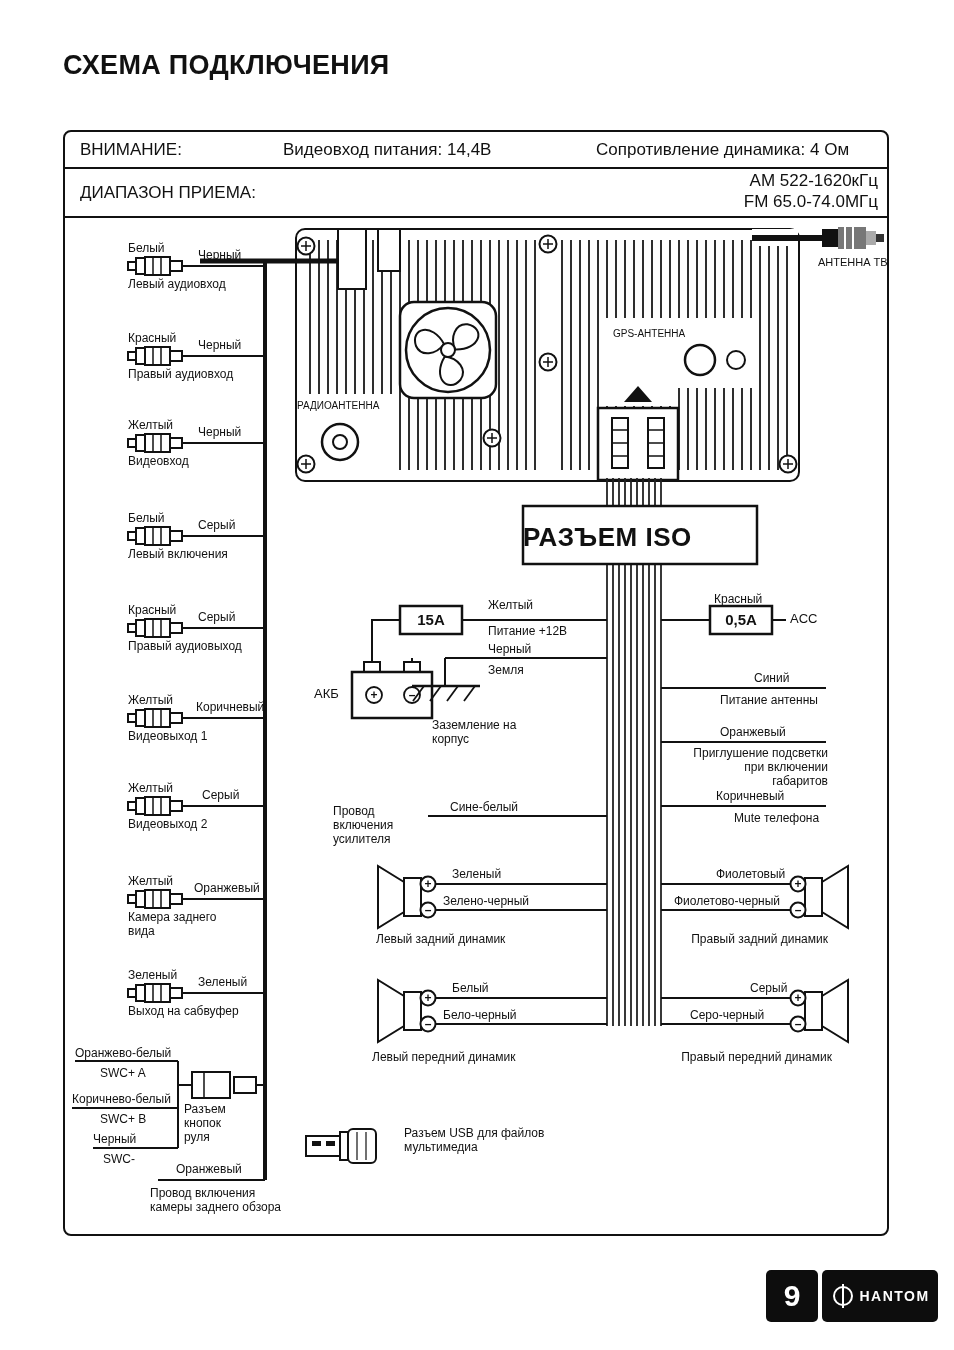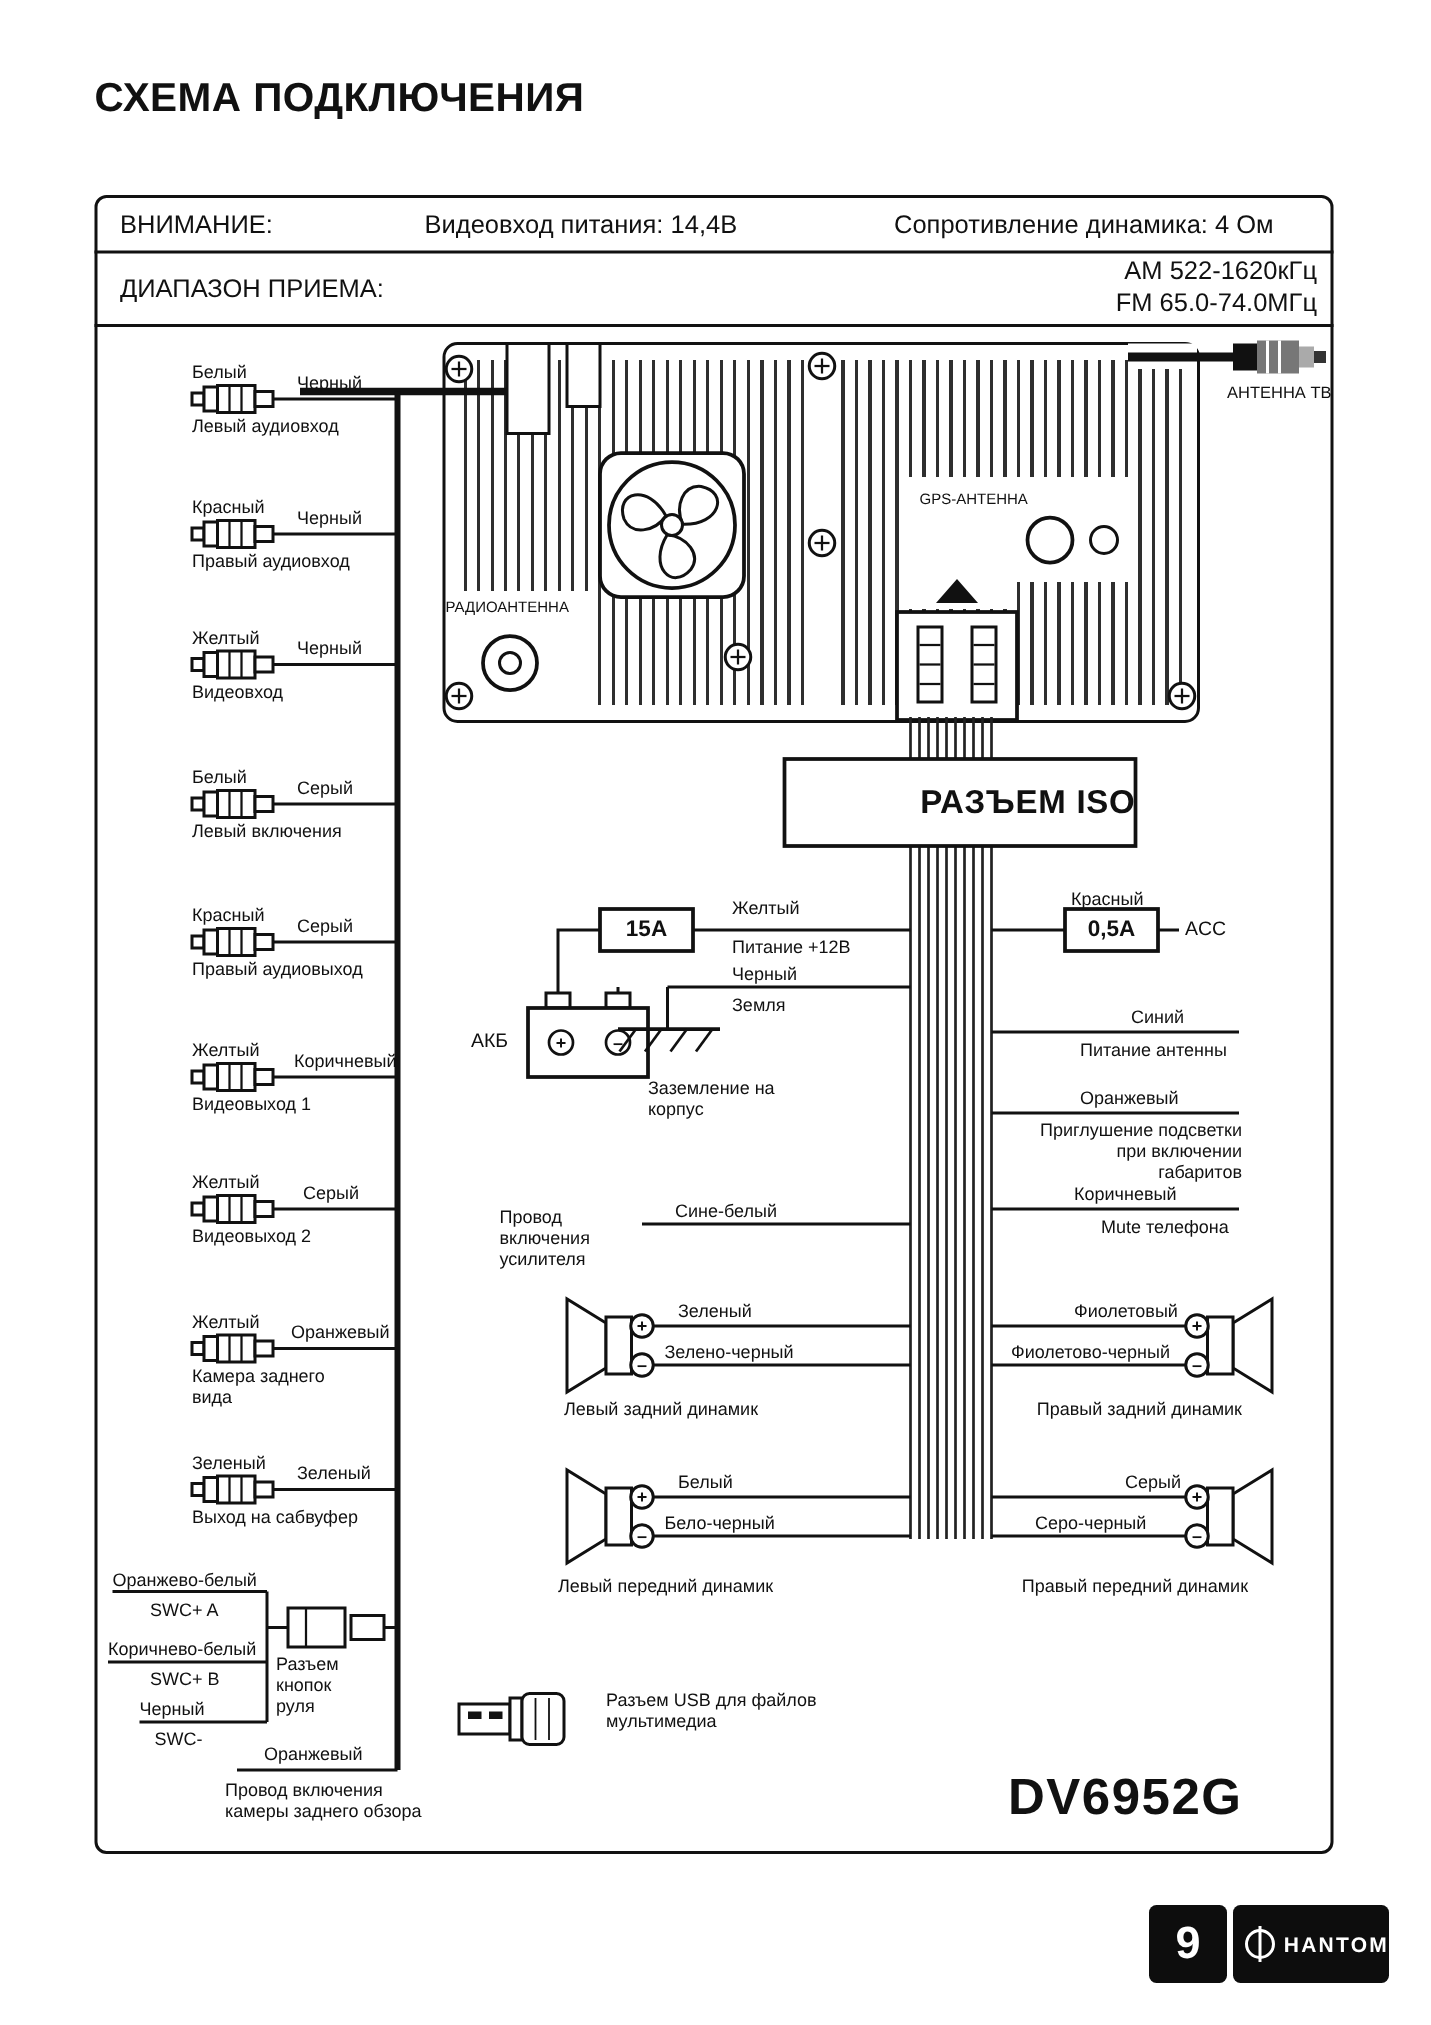--- a/index.html
+++ b/index.html
@@ -8,37 +8,37 @@
         font-family:"Liberation Sans",sans-serif;color:#111;overflow:hidden}
   .L{position:absolute;font-size:12px;line-height:1.18;white-space:pre-line;color:#111}
   .B{font-weight:normal}
   .C{}
   .R{text-align:right}
   .hdr{font-size:17px}
   .t10{font-size:10px}
   .t11{font-size:11px}
   .t13{font-size:13px}
   .fuse{font-size:15px;width:62px;text-align:center;font-weight:bold}
-  .isolbl{font-size:22px;font-weight:bold;width:234px;text-align:right;letter-spacing:.5px}
+  .isolbl{font-size:26px;font-weight:bold;width:234px;text-align:left;letter-spacing:.5px}
   .title{font-size:27px;font-weight:bold;letter-spacing:.3px}
   .model{font-size:34px;font-weight:bold;letter-spacing:1px}
   .outer{position:absolute;left:63px;top:130px;width:826px;height:1106px;
          border:2.5px solid #111;border-radius:8px}
   .hline{position:absolute;left:63px;width:826px;height:0;border-top:2px solid #111}
   .unit{position:absolute;left:295px;top:228px;width:505px;height:254px;
         border:2.5px solid #111;border-radius:10px;background:#fff}
   .fins{position:absolute;left:309px;top:240px;width:480px;height:230px;
         background:repeating-linear-gradient(90deg,#2e2e2e 0px,#2e2e2e 2px,#fff 2px,#fff 9px)}
   svg.d{position:absolute;left:0;top:0;pointer-events:none}
   .svgt{font:bold 12px "Liberation Sans",sans-serif;fill:#111;text-anchor:middle;dominant-baseline:central}
   .blackbox{position:absolute;background:#0d0d0d;border-radius:5px;color:#fff}
   .pgnum{width:52px;height:52px;left:766px;top:1270px;font-size:30px;font-weight:bold;
          text-align:center;line-height:52px}
-  .brand{width:104px;height:52px;left:822px;top:1270px;display:flex;align-items:center;
-         justify-content:flex-end;gap:3px}
+  .brand{width:116px;height:52px;left:822px;top:1270px;display:flex;align-items:center;
+         justify-content:center;gap:3px}
   .brandtxt{font-size:14px;font-weight:bold;letter-spacing:1.5px;color:#fff}
 </style>
 </head>
 <body>
 
 <div id="page">
 
   <div class="L title" style="left:63px;top:50px">СХЕМА ПОДКЛЮЧЕНИЯ</div>
 
   <div class="outer"></div>
@@ -357,21 +357,20 @@
   <div class="L" style="left:452px;top:981px">Белый</div>
   <div class="L" style="left:443px;top:1008px">Бело-черный</div>
   <div class="L B" style="left:372px;top:1050px">Левый передний динамик</div>
   <div class="L" style="left:750px;top:981px">Серый</div>
   <div class="L" style="left:690px;top:1008px">Серо-черный</div>
   <div class="L B R" style="left:662px;top:1050px;width:170px">Правый передний динамик</div>
 
   <div class="L B" style="left:404px;top:1126px">Разъем USB для файлов
 мультимедиа</div>
 
-  <div class="L model" style="left:672px;top:1178px">DV6952G</div>
 
   <div class="blackbox pgnum">9</div>
   <div class="blackbox brand">
     <svg width="26" height="30">
       <circle cx="13" cy="15" r="9" stroke="#fff" fill="none" stroke-width="2"></circle>
       <line x1="13" y1="3" x2="13" y2="27" stroke="#fff" stroke-width="2"></line>
     </svg>
     <span class="brandtxt">HANTOM</span>
   </div>
 

